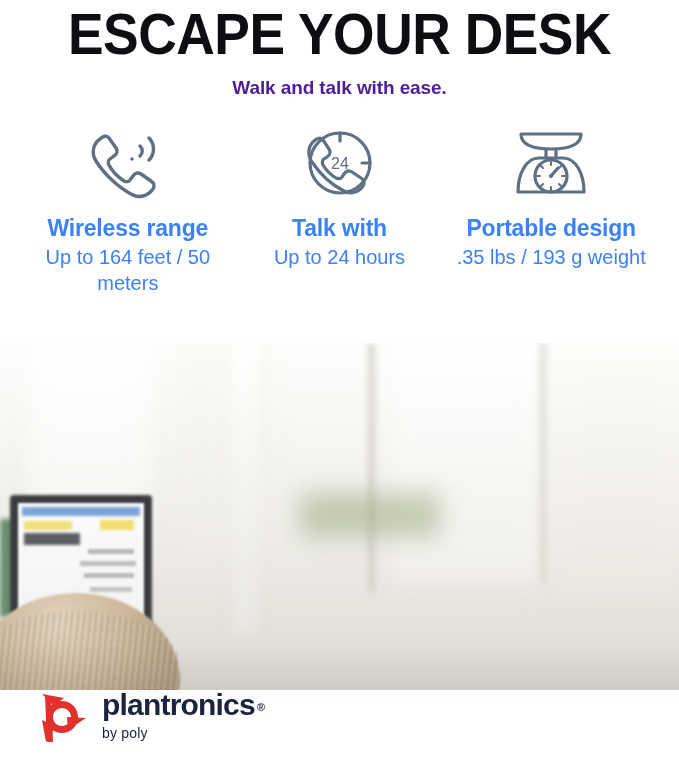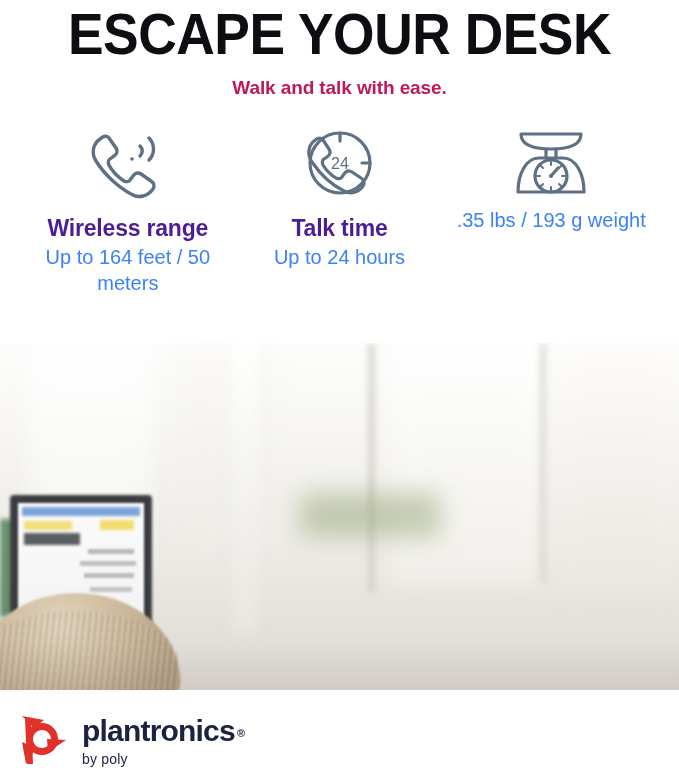--- a/index.html
+++ b/index.html
@@ -23,41 +23,41 @@
     color:#0d0d12;
     transform:scaleX(0.92);
     transform-origin:center center;
     white-space:nowrap;
   }
 
   .subhead {
     margin-top:13px;
     font-size:19px;
     font-weight:700;
-    color:#be185d;
+    color:#4c1d95;
     letter-spacing:-0.1px;
   }
 
   
   .features {
     display:flex;
     width:679px;
     margin-top:24px;
     padding:0 22px;
   }
   .feature { flex:1 1 0; display:flex; flex-direction:column; align-items:center; }
 
   .feature-icon { height:82px; display:flex; align-items:center; justify-content:center; }
   .feature-icon svg { display:block; }
 
   .feature-title {
     margin-top:10px;
     font-size:23px;
     font-weight:700;
-    color:#4c1d95;
+    color:#3b82f6;
     letter-spacing:-0.2px;
     text-align:center;
     white-space:nowrap;
   }
   .feature-desc {
     margin-top:2px;
     font-size:20px;
     font-weight:400;
     line-height:26px;
     color:#3b82f6;
@@ -140,21 +140,21 @@
 
   
   .photo-bottom-fade {
     left:0; top:300px; width:679px; height:47px;
     background:linear-gradient(180deg, rgba(120,110,98,0) 0%, rgba(90,82,72,.10) 100%);
   }
 
   
   .logo-band {
     position:absolute; left:0; top:690px; width:568px; height:78px;
-    background:#ffffff; display:flex; align-items:flex-end; padding-left:14px;
+    background:#ffffff; display:flex; align-items:flex-start; padding-left:34px;
   }
   .logo-mark { width:56px; height:56px; flex:0 0 56px; }
   .logo-text { margin-left:12px; display:flex; flex-direction:column; justify-content:center; }
   .logo-word {
     font-size:30px; font-weight:700; letter-spacing:-0.8px;
     color:#1c2340; line-height:30px; display:flex; align-items:flex-start;
   }
   .logo-reg { font-size:11px; line-height:11px; margin-left:2px; margin-top:12px; }
   .logo-sub {
     margin-top:4px; font-size:14px; font-weight:400;
@@ -193,21 +193,21 @@
         <circle cx="46" cy="38" r="30"></circle>
         <path d="M46 8 L46 16"></path>
         <path d="M76 38 L68 38"></path>
         <path d="M20 16 C14 21 13 30 18 37 C26 49 38 60 50 66 C57 70 65 67 69 61
                  C71 58 70 55 67 53 L58 47 C55 45 52 46 50 49 L48 52 C47 54 44 54 42 53
                  C37 50 32 45 29 40 C28 38 28 35 30 34 L33 32 C36 30 37 27 35 24
                  L29 15 C27 12 23 13 20 16 Z"></path>
         <text x="46" y="44" font-family="Liberation Sans, sans-serif" font-size="16" fill="#5e7083" stroke="none" text-anchor="middle">24</text>
       </svg>
     </div>
-    <div class="feature-title">Talk time</div>
+    <div class="feature-title">Talk with</div>
     <div class="feature-desc">Up to 24 hours</div>
   </div>
 
   <div class="feature">
     <div class="feature-icon">
       <svg width="86" height="80" viewBox="0 0 86 80" fill="none" stroke="#5e7083" stroke-width="3.2" stroke-linecap="round" stroke-linejoin="round">
         <path d="M13 10 L73 10 C73 19 65 25 43 25 C21 25 13 19 13 10 Z"></path>
         <path d="M38 25 L38 34 M48 25 L48 34"></path>
         <path d="M31 34 L55 34 C68 34 76 50 76 68 L10 68 C10 50 18 34 31 34 Z"></path>
         <circle cx="43" cy="52" r="16"></circle>
@@ -218,20 +218,21 @@
             <path d="M57 52 L54 52"></path>
           <path d="M43 66 L43 63"></path>
             <path d="M29 52 L32 52"></path>
           <path d="M53 42 L51 44"></path>
             <path d="M53 62 L51 60"></path>
           <path d="M33 62 L35 60"></path>
             <path d="M33 42 L35 44"></path>
         </g>
       </svg>
     </div>
+    <div class="feature-title">Portable design</div>
     <div class="feature-desc">.35 lbs / 193 g weight</div>
   </div>
 </div>
 
 <div class="photo">
   <div class="ph-layer bg-wash"></div>
   <div class="ph-layer bg-window-a"></div>
   <div class="ph-layer bg-window-b"></div>
   <div class="ph-layer bg-pillar"></div>
   <div class="ph-layer bg-window-c"></div>

